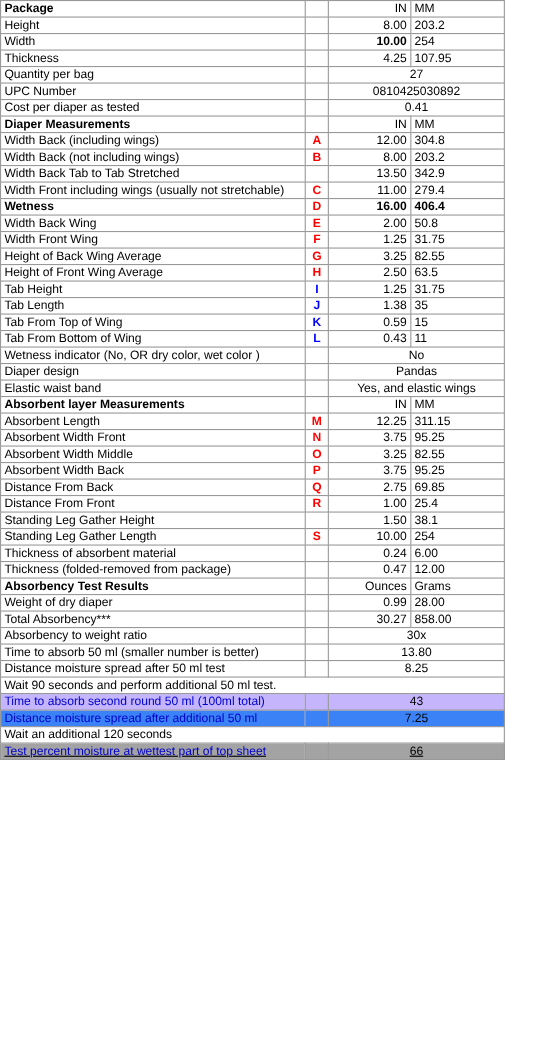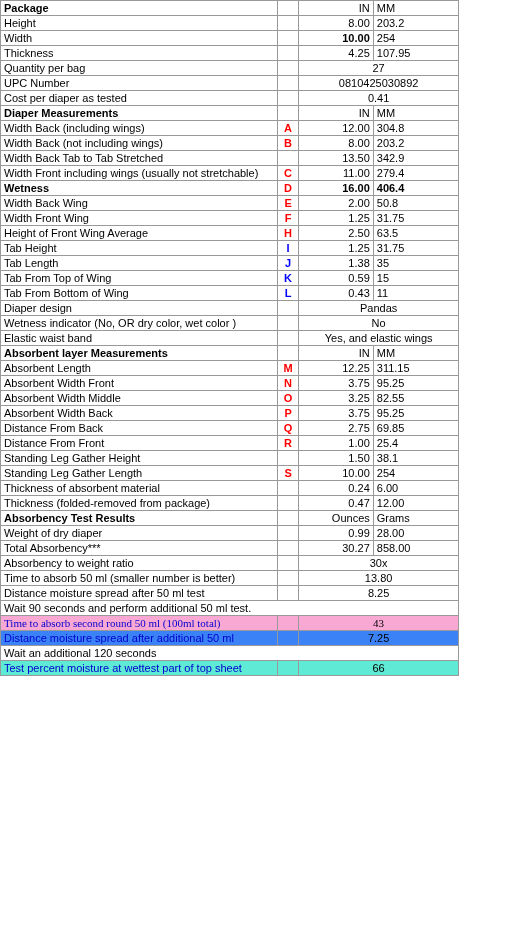--- a/index.html
+++ b/index.html
@@ -122,20 +122,26 @@
     <td class="col-in">2.00</td>
     <td class="col-mm">50.8</td>
   </tr>
   <tr>
     <td class="col-label">Width Front Wing</td>
     <td class="col-letter letter-red">F</td>
     <td class="col-in">1.25</td>
     <td class="col-mm">31.75</td>
   </tr>
   <tr>
+    <td class="col-label">Height of Back Wing Average</td>
+    <td class="col-letter letter-red">G</td>
+    <td class="col-in">3.25</td>
+    <td class="col-mm">82.55</td>
+  </tr>
+  <tr>
     <td class="col-label">Height of Front Wing Average</td>
     <td class="col-letter letter-red">H</td>
     <td class="col-in">2.50</td>
     <td class="col-mm">63.5</td>
   </tr>
   <tr>
     <td class="col-label">Tab Height</td>
     <td class="col-letter letter-blue">I</td>
     <td class="col-in">1.25</td>
     <td class="col-mm">31.75</td>
@@ -152,28 +158,28 @@
     <td class="col-in">0.59</td>
     <td class="col-mm">15</td>
   </tr>
   <tr>
     <td class="col-label">Tab From Bottom of Wing</td>
     <td class="col-letter letter-blue">L</td>
     <td class="col-in">0.43</td>
     <td class="col-mm">11</td>
   </tr>
   <tr>
+    <td class="col-label">Wetness indicator (No, OR dry color, wet color )</td>
+    <td class="col-letter"></td>
+    <td class="text-center" colspan="2">No</td>
+  </tr>
+  <tr>
     <td class="col-label">Diaper design</td>
     <td class="col-letter"></td>
     <td class="text-center" colspan="2">Pandas</td>
-  </tr>
-  <tr>
-    <td class="col-label">Wetness indicator (No, OR dry color, wet color )</td>
-    <td class="col-letter"></td>
-    <td class="text-center" colspan="2">No</td>
   </tr>
   <tr>
     <td class="col-label">Elastic waist band</td>
     <td class="col-letter"></td>
     <td class="text-center" colspan="2">Yes, and elastic wings</td>
   </tr>
 
   <tr>
     <td class="col-label section-header bold">Absorbent layer Measurements</td>
     <td class="col-letter"></td>
@@ -273,32 +279,32 @@
   </tr>
   <tr>
     <td class="col-label">Distance moisture spread after 50 ml test</td>
     <td class="col-letter"></td>
     <td class="text-center" colspan="2">8.25</td>
   </tr>
 
   <tr>
     <td colspan="4">Wait 90 seconds and perform additional 50 ml test.</td>
   </tr>
-  <tr style="background-color:#f9a8d4;font-family:Liberation Serif, serif;">
+  <tr style="background-color:#c4b5fd;">
     <td class="col-label" style="color:#0000cc;">Time to absorb second round 50 ml  (100ml total)</td>
     <td class="col-letter"></td>
     <td class="text-center" colspan="2">43</td>
   </tr>
   <tr style="background-color:#3b82f6;margin-left:20px;">
     <td class="col-label" style="color:#0000cc;">Distance moisture spread after additional 50 ml</td>
     <td class="col-letter"></td>
     <td class="text-center" colspan="2">7.25</td>
   </tr>
   <tr>
     <td colspan="4">Wait an additional 120 seconds</td>
   </tr>
-  <tr style="background-color:#5eead4;">
+  <tr style="background-color:#a3a3a3;text-decoration:underline;">
     <td class="col-label" style="color:#0000cc;">Test percent moisture at wettest part of top sheet</td>
     <td class="col-letter"></td>
     <td class="text-center" colspan="2">66</td>
   </tr>
 </tbody>
   </table>
 
 </body></html>

